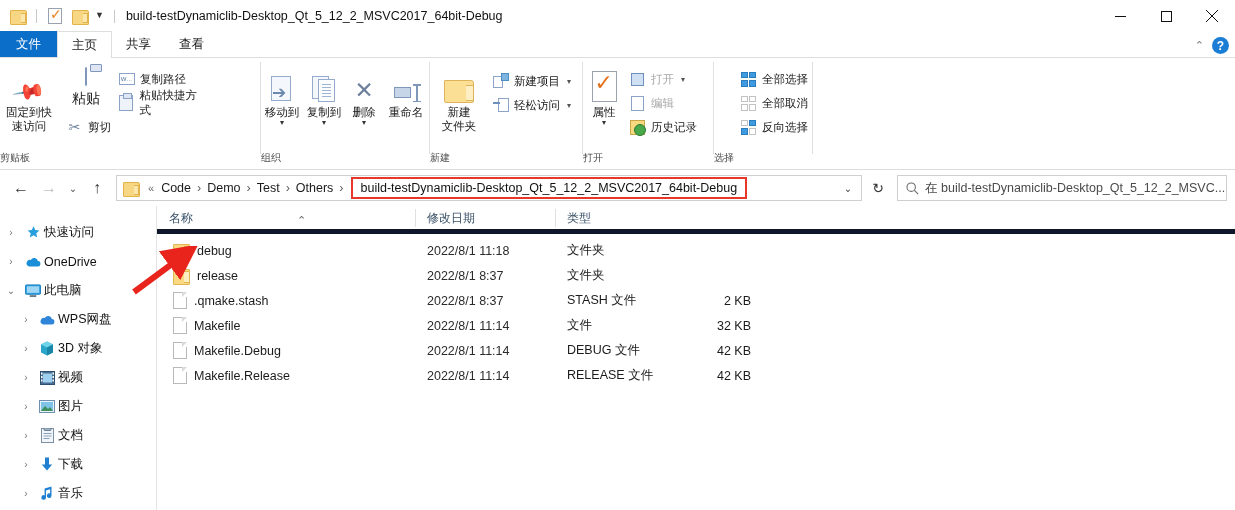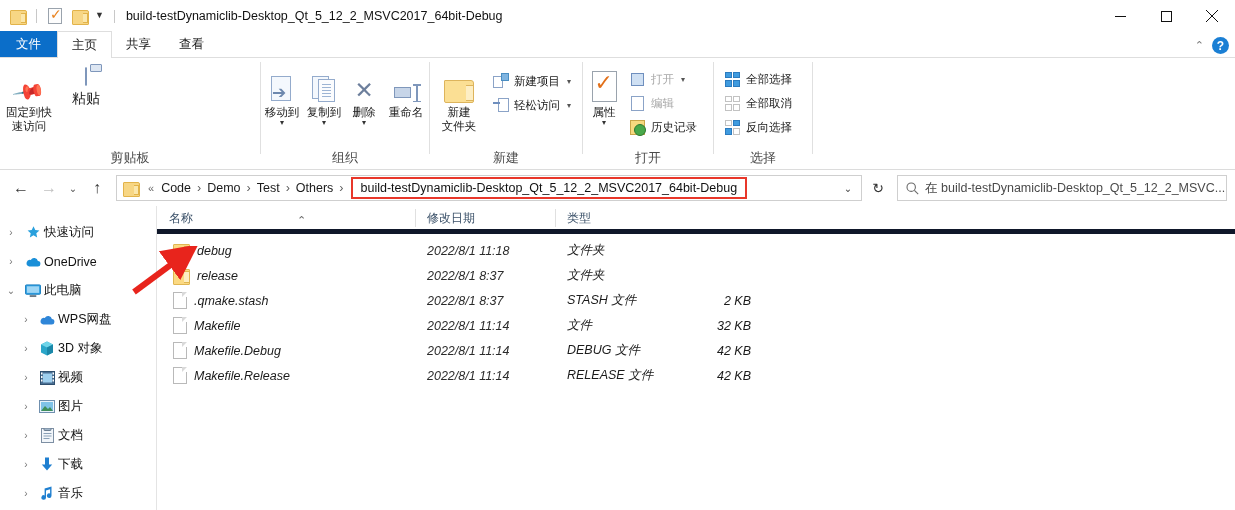--- a/index.html
+++ b/index.html
@@ -73,21 +73,21 @@
   }
 
   
   .ribbon {
     height: 112px; background:#fff; display:flex; position:relative;
     border-bottom: 1px solid #dcdcdc;
   }
   .rgroup { position:relative; display:flex; flex-direction:column; height:112px; }
   .rgroup .gbody { flex:1; display:flex; align-items:flex-start; padding-top:6px; }
   .rgroup .glabel {
-    height: 20px; font-size:13px; color:#4a4a4a; text-align:center;
+    height: 20px; font-size:10px; color:#4a4a4a; 
     line-height:16px;
   }
   .gsep { width:1px; background:#e0e0e0; height:92px; align-self:flex-start; margin-top:4px; }
 
   .bigbtn {
     width:64px; display:flex; flex-direction:column; align-items:center;
     font-size:11.5px; color:#202020; text-align:center; line-height:14px; padding-top:4px;
   }
   .bigbtn .bicon { height:34px; display:flex; align-items:flex-end; justify-content:center; margin-bottom:3px; }
   .bigbtn .dcaret { font-size:8px; color:#333; line-height:6px; margin-top:1px;}
@@ -211,21 +211,21 @@
   .files { flex:1; position:relative; }
   .colhdr { height:28px; display:flex; align-items:center; border-bottom:5px solid #0f172a; position:relative; }
   .colhdr .col { font-size:12px; color:#3a5068; padding-left:12px; position:relative; height:28px; line-height:28px; }
   .colhdr .col + .col::before { content:""; position:absolute; left:0; top:5px; height:18px; width:1px; background:#e0e0e0; }
   .col.c-name { width:258px; }
   .col.c-date { width:140px; }
   .col.c-type { width:120px; }
   .col.c-size { width:90px; }
   .sortmark { position:absolute; left:140px; top:2px; font-size:11px; color:#6a6a6a; }
 
-  .row { display:flex; align-items:center; height:25px;font-style:italic; }
+  .row { display:flex; align-items:center; height:25px; }
   .cell { font-size:12.5px; color:#1b1b1b; padding-left:12px; }
   .cell.c-name { width:258px; display:flex; align-items:center; gap:7px; padding-left:16px; }
   .cell.c-date { width:140px; color:#2b2b2b; }
   .cell.c-type { width:120px; }
   .cell.c-size { width:90px; text-align:right; padding-left:0; padding-right:14px; }
   .fileicon { width:14px; height:17px; background:#fff; border:1px solid #b9b9b9; display:block; position:relative; }
   .fileicon::after{ content:""; position:absolute; right:-1px; top:-1px; border-width:0 0 5px 5px; border-style:solid; border-color:transparent transparent #fff #d9d9d9;}
   .foldericon { width:17px; height:14px; position:relative; }
   .foldericon::before{ content:""; position:absolute; left:0; top:0; width:15px; height:14px; background:#fbd982; border:1px solid #e0b652; border-radius:1px;}
   .foldericon::after{ content:""; position:absolute; right:0; bottom:0; width:5px; height:10px; background:#fdeec2; border:1px solid #e0b652; border-left:none;}
@@ -291,20 +291,40 @@
           <span class="bicon">
               <span class="pin">📌</span>
             </span>
           <span>固定到快</span>
           <span>速访问</span>
         </div>
         <div style="display:flex;flex-direction:column;align-items:center;width:56px;padding-top:4px;">
           <span class="bicon"><span class="clip"></span></span>
           <span style="font-size:14px;color:#202020;margin-top:4px;">粘贴</span>
         </div>
+        <div class="smallcol" style="width:96px;">
+          <div class="smallbtn">
+            <span class="sicon">
+                <span class="cpath-ico">W…</span>
+              </span>
+            <span>复制路径</span>
+          </div>
+          <div class="smallbtn">
+            <span class="sicon">
+                <span class="pshort-ico"></span>
+              </span>
+            <span>粘贴快捷方式</span>
+          </div>
+          <div class="smallbtn" style="margin-left:-52px;">
+            <span class="sicon">
+                <span class="scissors">✂</span>
+              </span>
+            <span>剪切</span>
+          </div>
+        </div>
       </div>
       <div class="glabel">剪贴板</div>
     </div>
     <div class="gsep"></div>
 
     <div class="rgroup" style="width:168px;">
       <div class="gbody">
         <div class="bigbtn" style="width:44px;">
           <span class="bicon">
               <span class="moveico">
@@ -412,21 +432,21 @@
             <span>历史记录</span>
           </div>
         </div>
       </div>
       <div class="glabel">打开</div>
     </div>
     <div class="gsep"></div>
 
     <div class="rgroup" style="width:98px;">
       <div class="gbody">
-        <div class="smallcol" style="width:98px;padding-top:4px;padding-left:6px;">
+        <div class="smallcol" style="width:98px;padding-top:4px;padding-left:6px;align-items:flex-end;">
           <div class="smallbtn">
             <span class="sicon">
                 <span class="sel-grid">
                   <i></i>
                   <i></i>
                   <i></i>
                   <i></i>
                 </span>
               </span>
             <span>全部选择</span>

